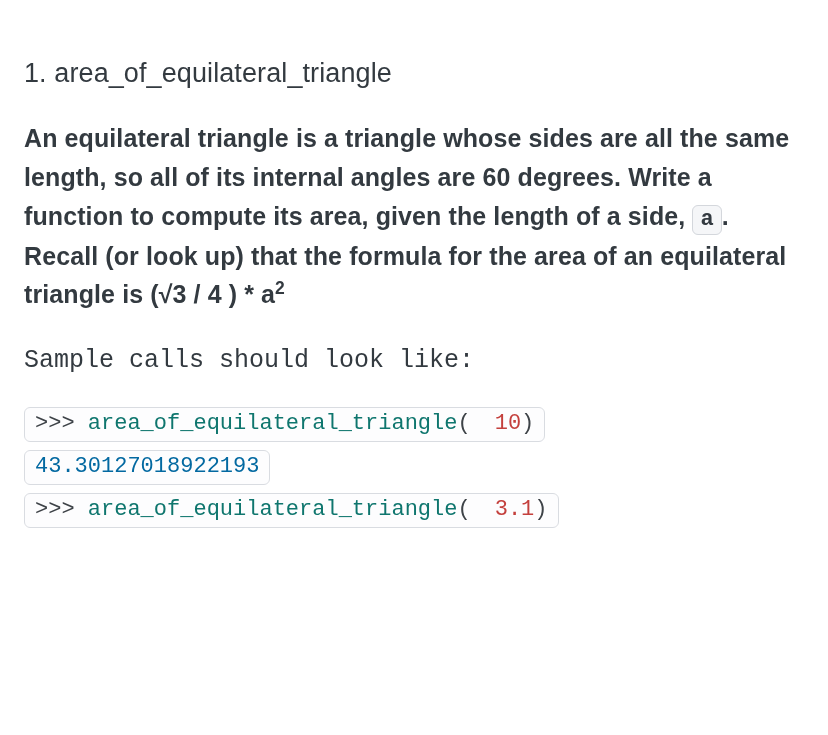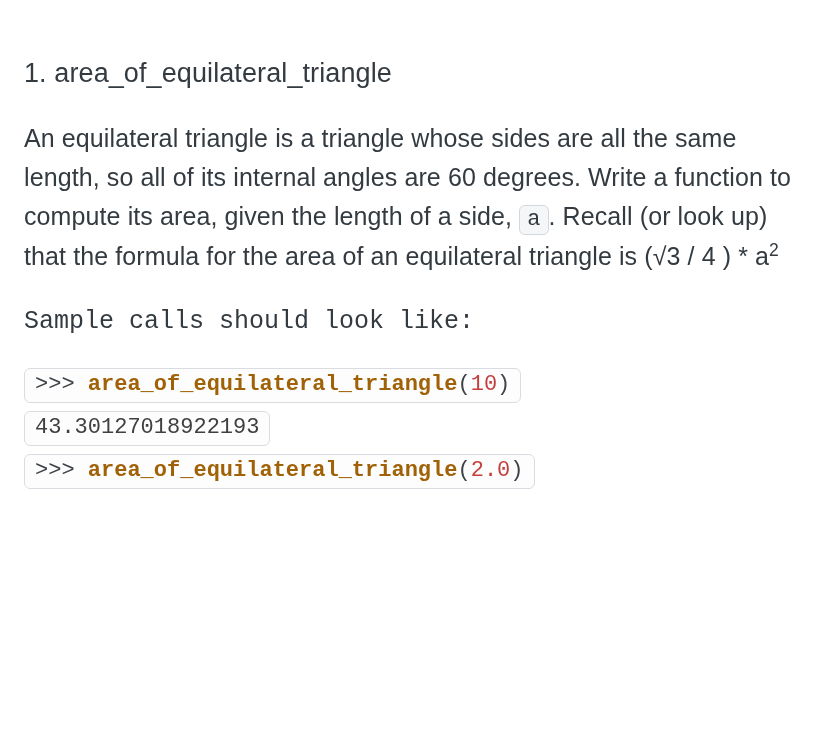--- a/index.html
+++ b/index.html
@@ -33,21 +33,21 @@
   }
   .title {
     font-size: 27px;
     font-weight: 400;
     margin: 12px 0 30px 0;
     letter-spacing: 0.1px;
   }
   .body-text {
     font-size: 25px;
     line-height: 1.55;
-    font-weight: 400;
+    font-weight: 700;
     margin: 0 0 28px 0;
     letter-spacing: 0.1px;
   }
   .code-chip {
     font-family: "SFMono-Regular", Consolas, "Liberation Mono", Menlo, monospace;
     font-size: 22px;
     background: #f5f6f8;
     border: 1px solid #d4d7dc;
     border-radius: 6px;
     padding: 1px 7px 2px 7px;
@@ -76,41 +76,41 @@
   .code-line {
     display: inline-block;
     background: #fdfdfe;
     border: 1px solid #d9dce1;
     border-radius: 6px;
     padding: 5px 10px 6px 10px;
     margin: 0 0 8px 0;
     white-space: pre;
   }
   .tok-prompt { color: #3e4348; }
-  .tok-fn     { color: #a16207; font-weight: 700; margin-top: 35px; } 
+  .tok-fn     { color: #0f766e; font-weight: 400; margin-top: 35px; } 
   .tok-paren  { color: #3e4348; }
-  .tok-num    { color: #c4403d; }
-  .tok-out    { color: #404040; }
+  .tok-num    { color: #c4403d; margin-left: 24px; }
+  .tok-out    { color: #0369a1; }
 </style>
 </head>
 <body>
 
 <div class="viewport">
 
   <h1 class="title">1. area_of_equilateral_triangle</h1>
 
   <p class="body-text"><span>An equilateral triangle is a triangle whose sides are all the same length, so all of its internal angles are 60 degrees. Write a function to compute its area, given the length of a side, </span><code class="code-chip">a</code><span>.  Recall (or look up) that the formula for the area of an equilateral triangle is  </span><span class="formula"><span>(√3 / 4 ) * a</span><sup>2</sup></span></p>
 
   <p class="sample-lead">Sample calls should look like:</p>
 
   <div class="code-block">
 
     <div class="code-line"><span class="tok-prompt">&gt;&gt;&gt; </span><span class="tok-fn">area_of_equilateral_triangle</span><span class="tok-paren">(</span><span class="tok-num">10</span><span class="tok-paren">)</span></div>
     <br>
     <div class="code-line"><span class="tok-out">43.30127018922193</span></div>
     <br>
-    <div class="code-line"><span class="tok-prompt">&gt;&gt;&gt; </span><span class="tok-fn">area_of_equilateral_triangle</span><span class="tok-paren">(</span><span class="tok-num">2.0</span><span class="tok-paren">)</span></div>
+    <div class="code-line"><span class="tok-prompt">&gt;&gt;&gt; </span><span class="tok-fn">area_of_equilateral_triangle</span><span class="tok-paren">(</span><span class="tok-num">3.1</span><span class="tok-paren">)</span></div>
     <br>
 
   </div>
 
   <div style="height:320px"></div>
 </div>
 
 </body></html>

